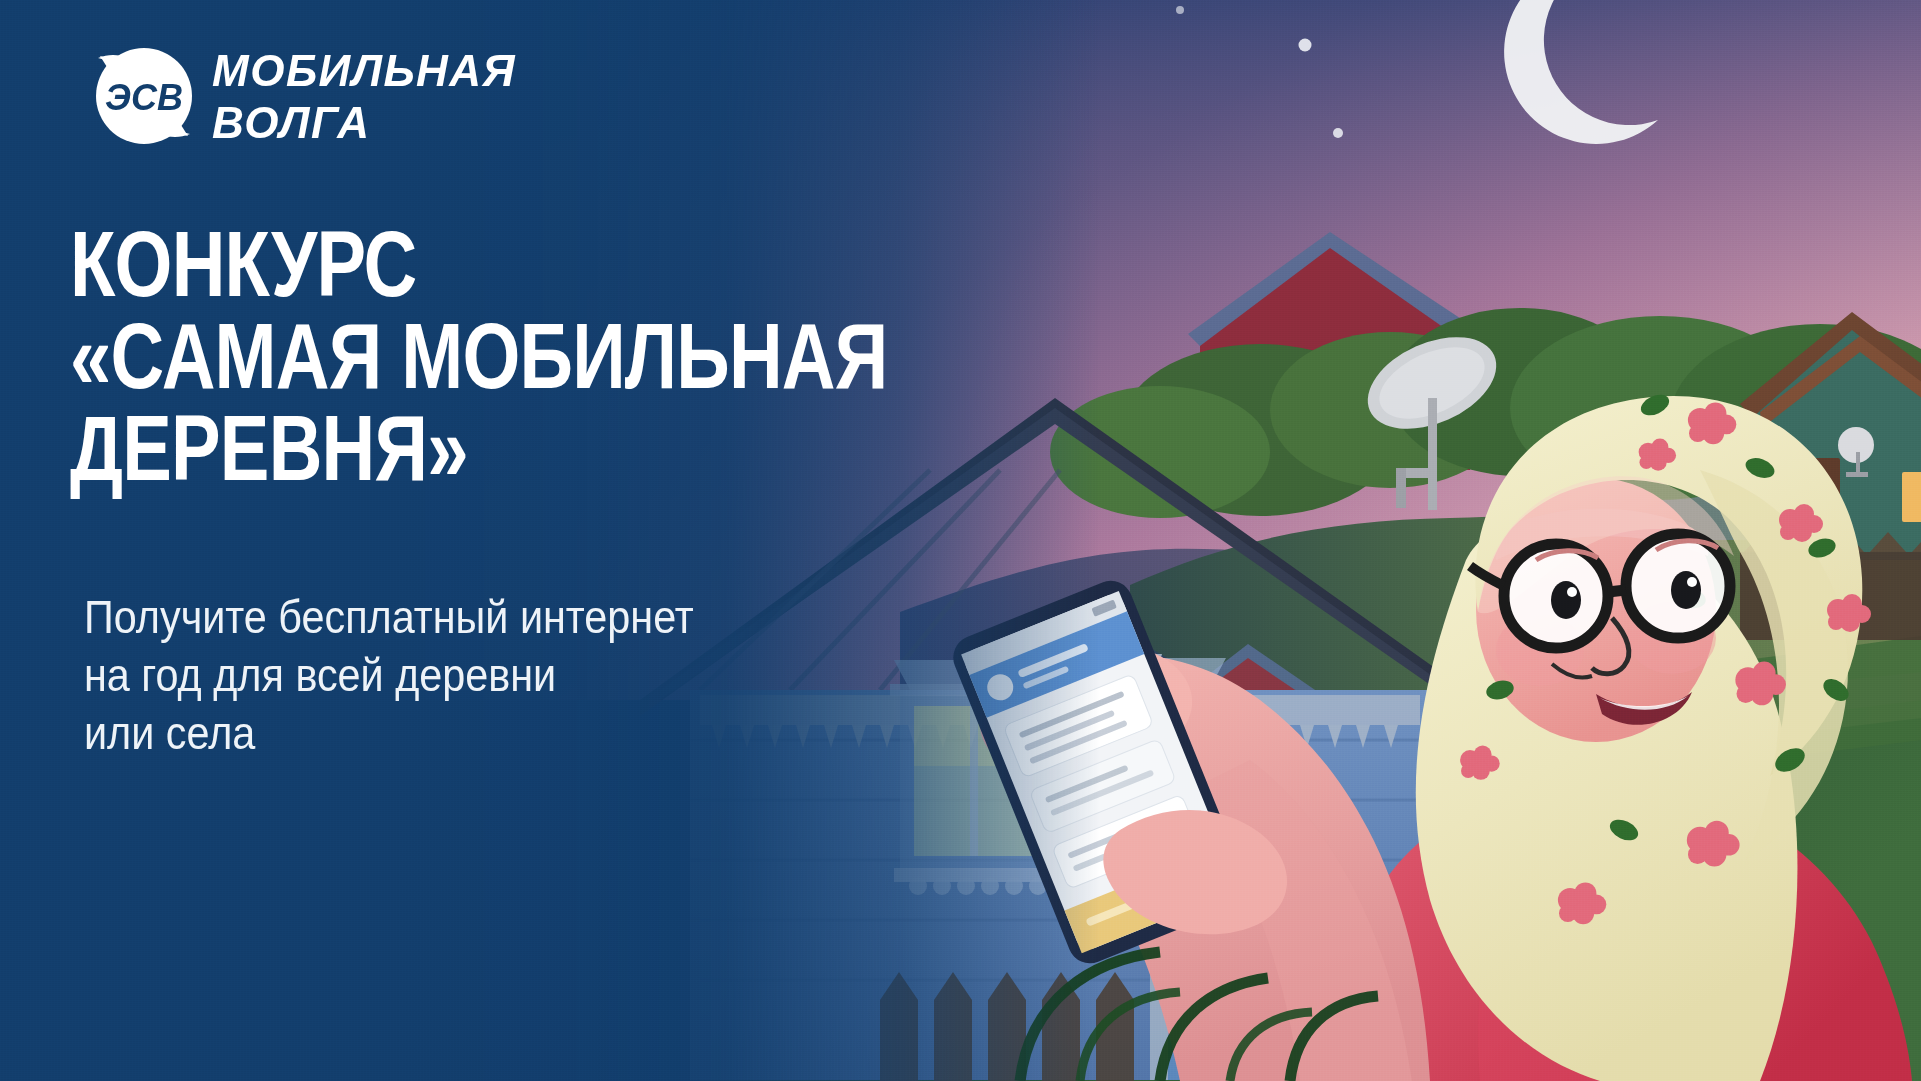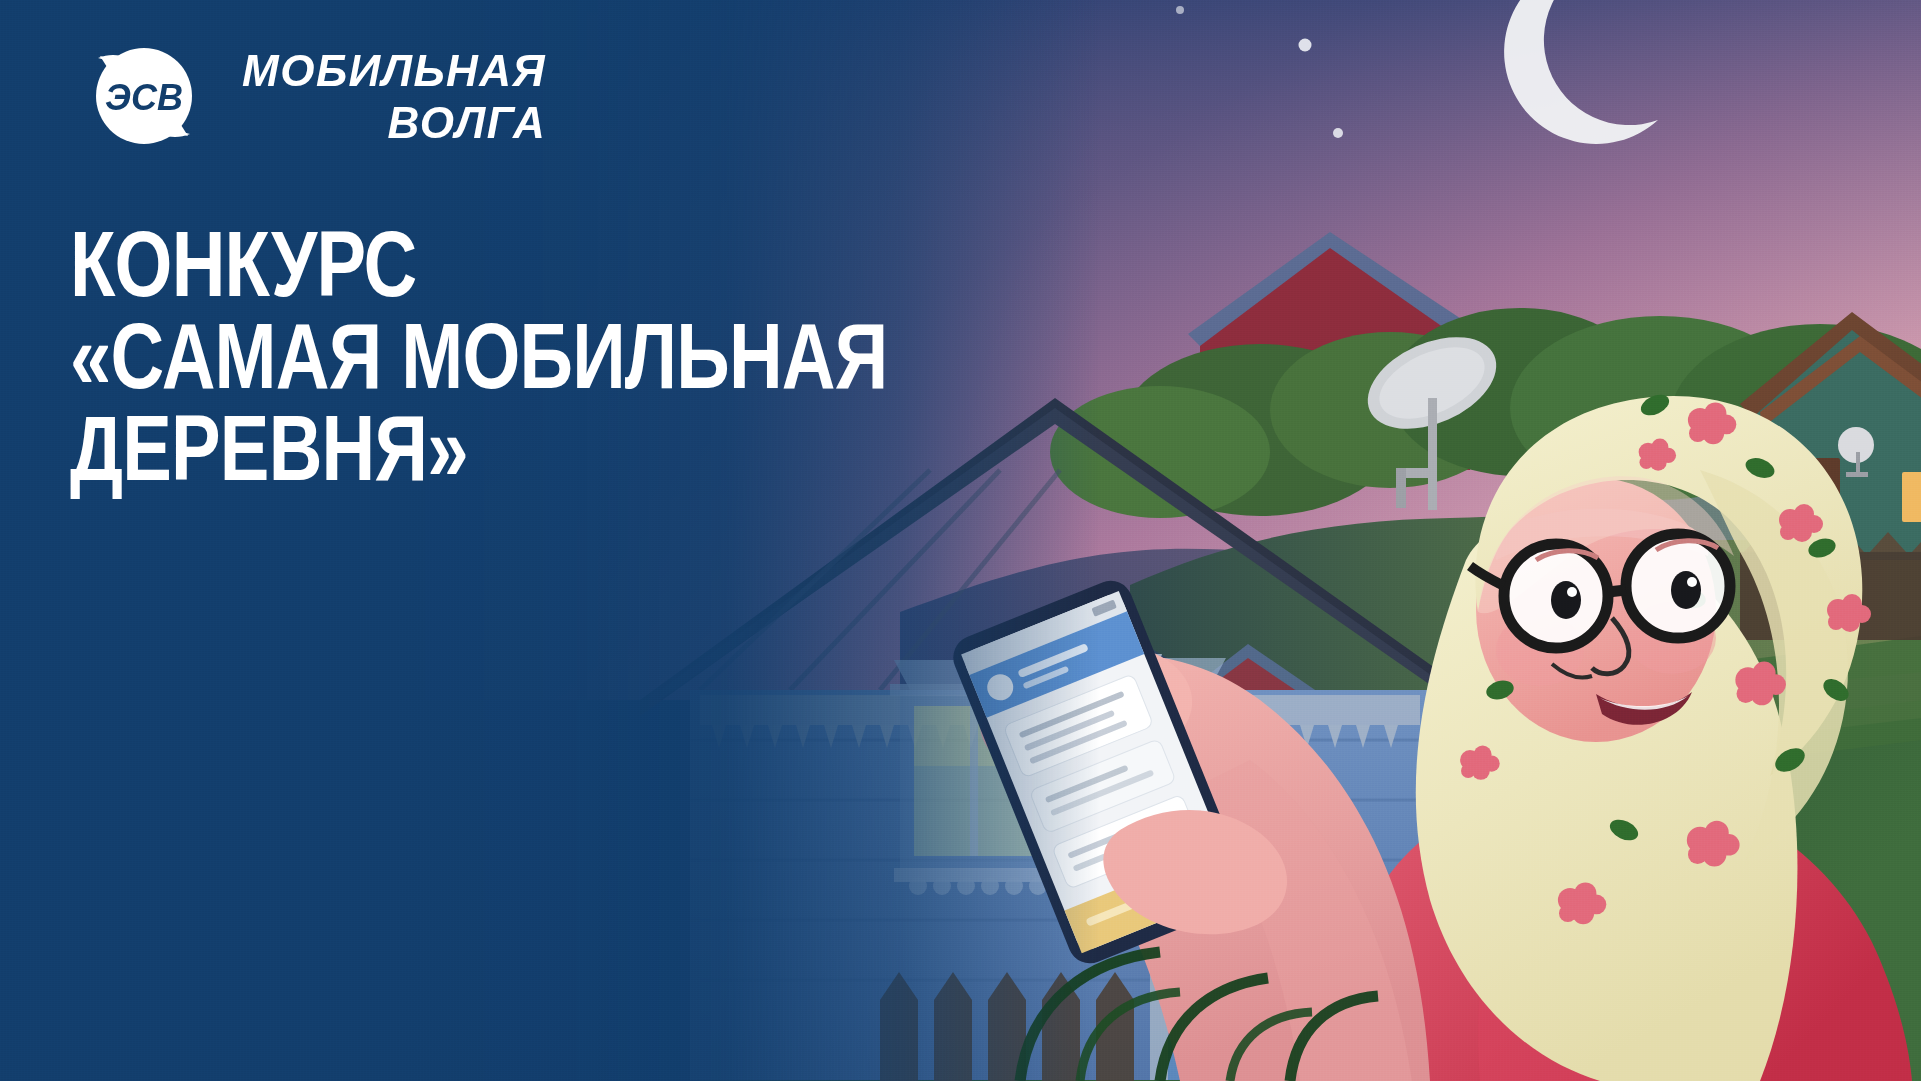--- a/index.html
+++ b/index.html
@@ -22,21 +22,21 @@
       #123d6b 0%, #123d6b 36%, rgba(18,61,107,.99) 52%,
       rgba(18,61,107,.93) 66%, rgba(18,61,107,.62) 82%,
       rgba(18,61,107,.18) 95%, rgba(18,61,107,0) 100%);
     pointer-events:none;
   }
 
   
   .content{position:absolute;left:0;top:0;width:1000px;height:1081px;}
 
   
-  .logo-lockup{position:absolute;left:84px;top:36px;display:flex;align-items:center;gap:38px;text-align:right;}
+  .logo-lockup{position:absolute;left:84px;top:36px;display:flex;align-items:center;gap:8px;}
   .logo-mark{width:120px;height:120px;position:relative;flex:0 0 auto;}
   .logo-mark svg{display:block;width:120px;height:120px;}
   .brand{display:flex;flex-direction:column;justify-content:center;margin-top:2px;}
   .brand-line{
     color:#ffffff;font-weight:bold;font-style:italic;
     font-size:44px;line-height:52px;letter-spacing:1.5px;
     font-family:"Liberation Sans", sans-serif;white-space:nowrap;
   }
 
   
@@ -563,16 +563,21 @@
         <div class="brand-line">ВОЛГА</div>
       </div>
     </div>
 
     <div class="headline">
       <div class="headline-line">КОНКУРС</div>
       <div class="headline-line">«САМАЯ МОБИЛЬНАЯ</div>
       <div class="headline-line">ДЕРЕВНЯ»</div>
     </div>
 
+    <div class="subtitle">
+      <div class="subtitle-line">Получите бесплатный интернет</div>
+      <div class="subtitle-line">на год для всей деревни</div>
+      <div class="subtitle-line">или села</div>
+    </div>
   </div>
 
   <div class="grain"></div>
 </div>
 
 </body></html>

